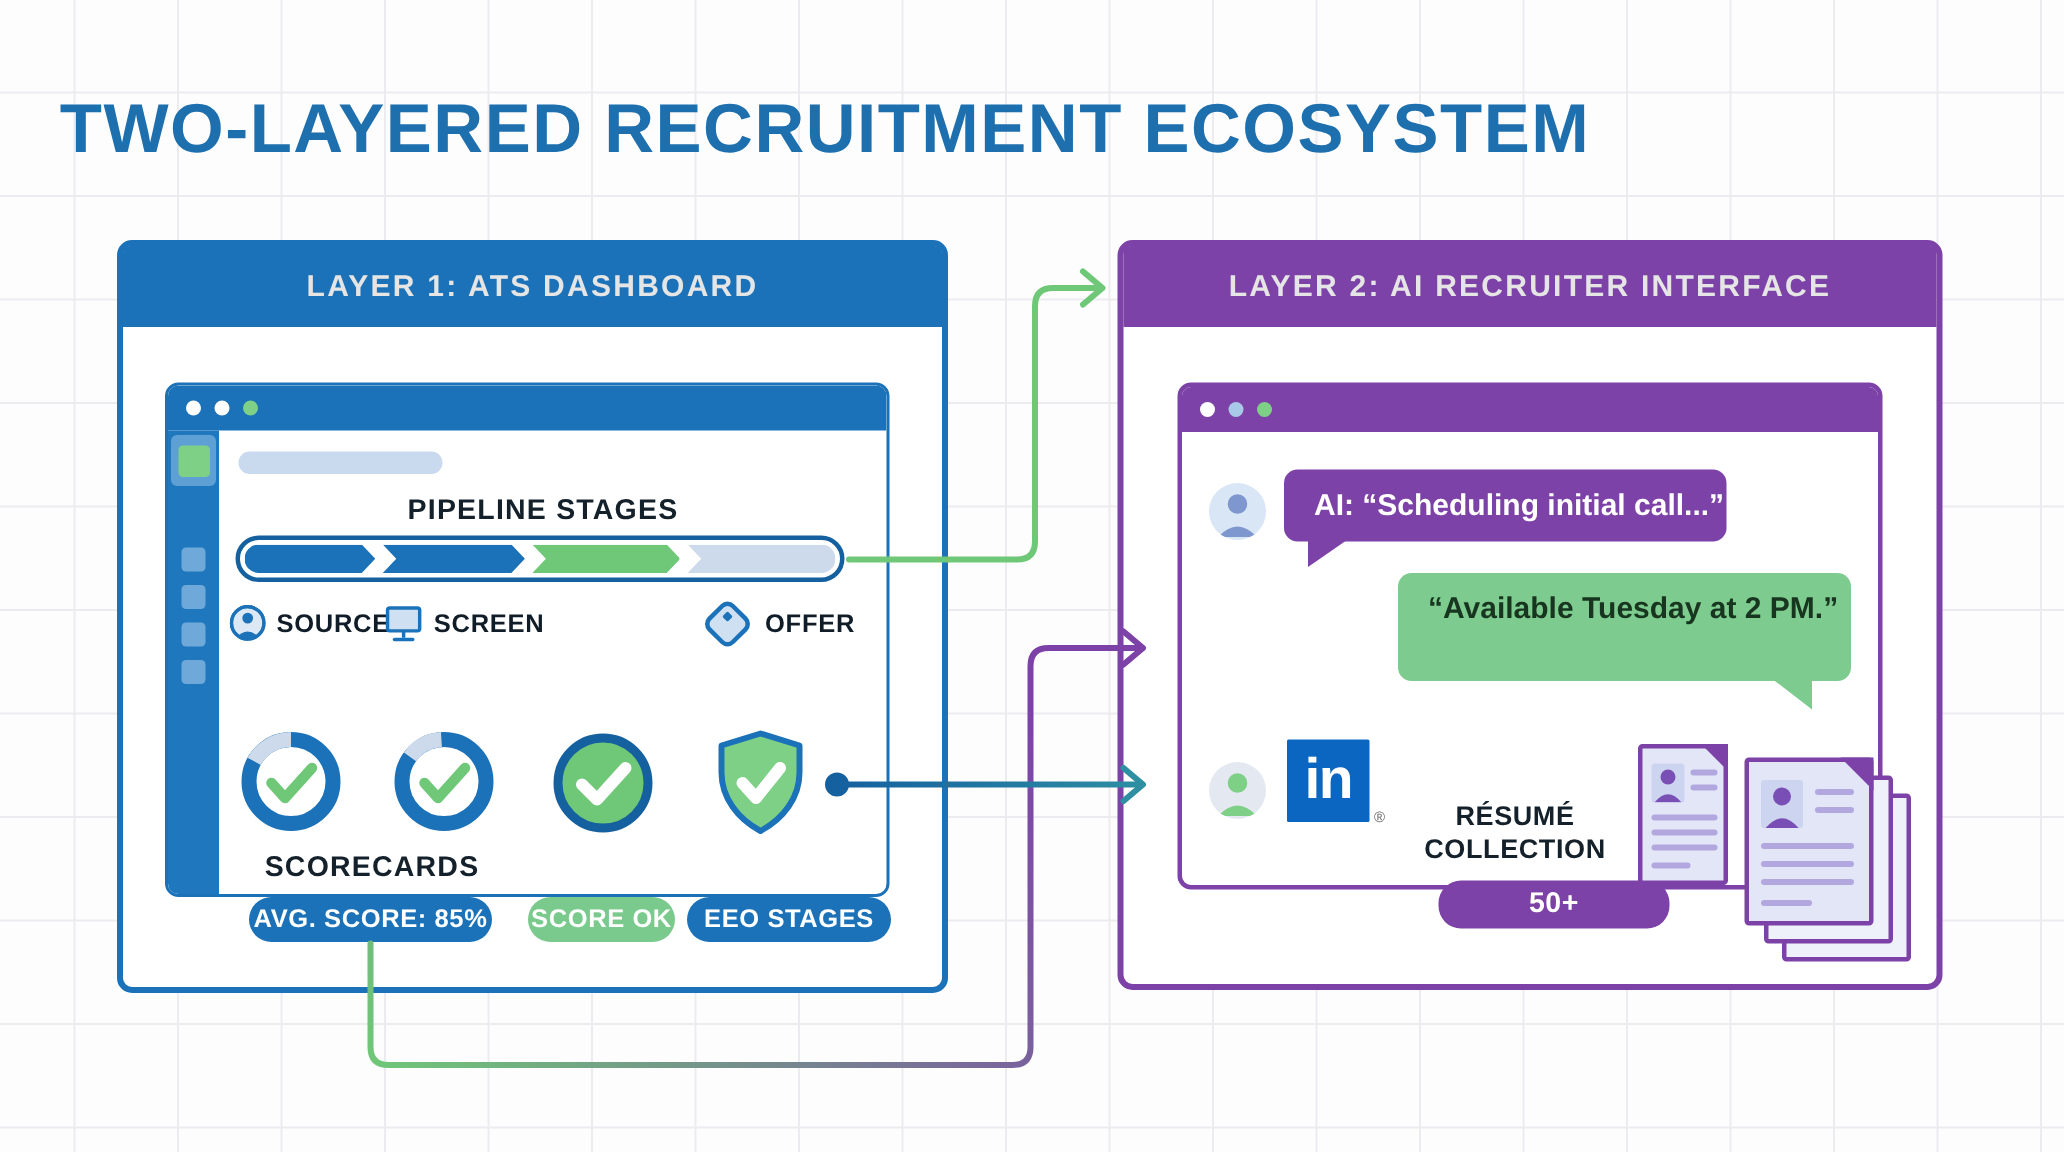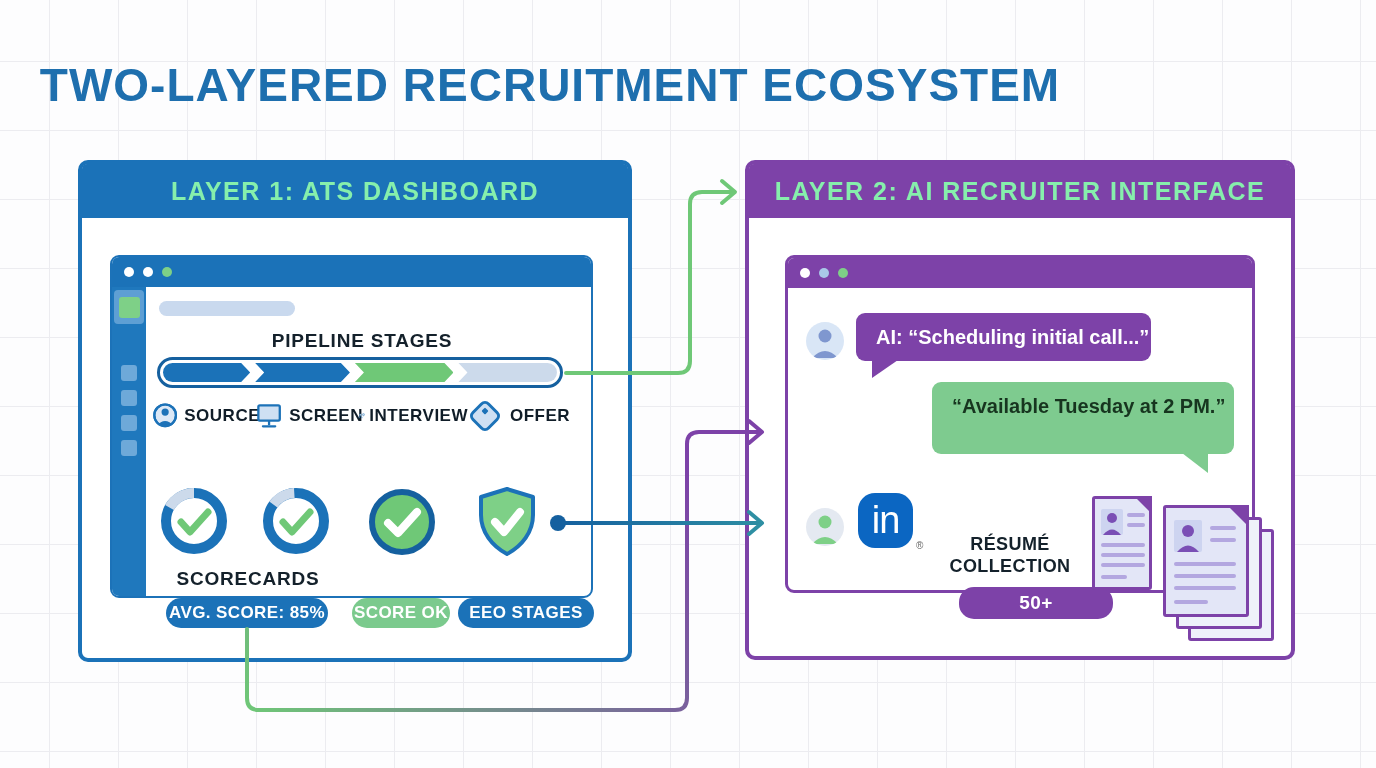--- a/index.html
+++ b/index.html
@@ -25,21 +25,21 @@
     font-size:46px; font-weight:800; color:#1e6fae; letter-spacing:1px;
     top:58px;
   }
 
   
   .panel { border-radius:10px; background:#ffffff; }
   .panel-blue  { border:4px solid #1b72b8; }
   .panel-purple{ border:4px solid #7d42a8; }
   .panel-header {
     height:54px; line-height:54px; text-align:center;
-    color:#86efac; font-size:25px; font-weight:700; letter-spacing:1.5px;
+    color:#e5e5e5; font-size:20px; font-weight:700; letter-spacing:1.5px;
     border-radius:5px 5px 0 0;
   }
   .ph-blue { background:#1b72b8; }
   .ph-purple { background:#7d42a8; }
 
   
   .browser { background:#ffffff; border-radius:9px; overflow:hidden; }
   .browser-blue { border:2px solid #1c72b8; }
   .browser-purple { border:3px solid #7d42a8; }
   .titlebar { height:30px; display:flex; align-items:center; padding-left:12px; gap:9px; }
@@ -81,21 +81,21 @@
   .bubble { border-radius:9px; }
   .bubble-ai { background:#7d42a8; color:#ffffff; font-size:20px; font-weight:600;
                display:flex; align-items:center; padding-left:20px; }
   .bubble-ai::after { content:""; position:absolute; left:16px; bottom:-17px; width:0; height:0;
     border-style:solid; border-width:18px 26px 0 0; border-color:#7d42a8 transparent transparent transparent; }
   .bubble-cand { background:#7ecb8f; color:#17351f; font-size:20px; font-weight:700;
                  padding:12px 0 0 20px; line-height:25px; }
   .bubble-cand::after { content:""; position:absolute; right:26px; bottom:-19px; width:0; height:0;
     border-style:solid; border-width:20px 0 0 26px; border-color:#7ecb8f transparent transparent transparent; }
 
-  .linkedin { background:#0b66c2; border-radius:17px; color:#ffffff; font-weight:400;
+  .linkedin { background:#0b66c2; border-radius:1px; color:#ffffff; font-weight:700;
               display:flex; align-items:center; justify-content:center; font-size:38px; letter-spacing:-1px; }
   .reg-mark { font-size:10px; color:#666; }
 
   .resume-label { font-size:18px; font-weight:700; color:#14212b; line-height:22px; text-align:center; letter-spacing:0.4px; }
 
   
   .doc { position:absolute; background:#e3e6f7; border:3px solid #7d42a8; border-radius:3px; }
   .doc-sheet { background:#eef1fa; }
   .doc-fold { position:absolute; top:-3px; right:-3px; width:0; height:0;
     border-style:solid; border-width:0 18px 18px 0; border-color:transparent #7d42a8 transparent transparent; }
@@ -162,29 +162,20 @@
 
   <div class="abs stage-block" style="left:253px; top:396px; width:110px;">
     <svg width="42" height="40" viewBox="0 0 42 40">
       <rect x="7" y="6" width="28" height="20" rx="2" fill="#cfe0f3" stroke="#1c72b8" stroke-width="3"></rect>
       <line x1="21" y1="26" x2="21" y2="32" stroke="#1c72b8" stroke-width="3"></line>
       <line x1="13" y1="33.5" x2="29" y2="33.5" stroke="#1c72b8" stroke-width="3" stroke-linecap="round"></line>
     </svg>
     <div class="stage-label">SCREEN</div>
   </div>
 
-  <div class="abs stage-block" style="left:358px; top:396px; width:110px;">
-    <svg width="44" height="40" viewBox="0 0 44 40">
-      <rect x="27" y="6" width="11" height="11" rx="3" fill="#dce8f6" stroke="#1c72b8" stroke-width="2.5"></rect>
-      <circle cx="14" cy="13" r="5" fill="#ffffff" stroke="#1c72b8" stroke-width="3"></circle>
-      <path d="M5 31 Q5 21 14 21 Q23 21 23 31" fill="none" stroke="#1c72b8" stroke-width="3" stroke-linecap="round"></path>
-      <path d="M25 30 Q26 24 31 23" fill="none" stroke="#9fc1e4" stroke-width="3" stroke-linecap="round"></path>
-    </svg>
-    <div class="stage-label">INTERVIEW</div>
-  </div>
 
   <div class="abs stage-block" style="left:464px; top:396px; width:110px;">
     <svg width="42" height="40" viewBox="0 0 42 40">
       <g transform="rotate(45 21 20)">
         <rect x="10" y="9" width="22" height="22" rx="5" fill="#cfe0f3" stroke="#1c72b8" stroke-width="3"></rect>
         <rect x="15" y="14" width="5" height="5" rx="1" fill="#1c72b8"></rect>
       </g>
     </svg>
     <div class="stage-label">OFFER</div>
   </div>

